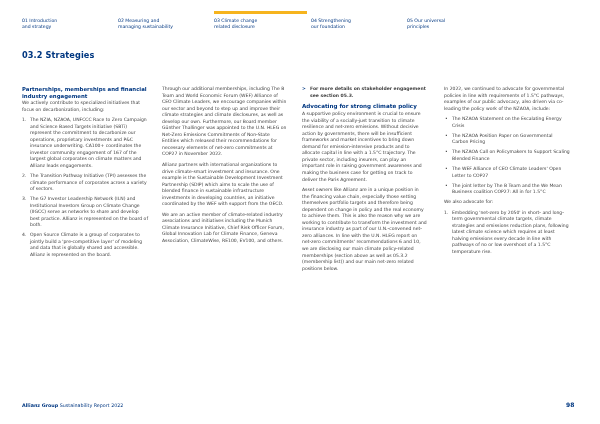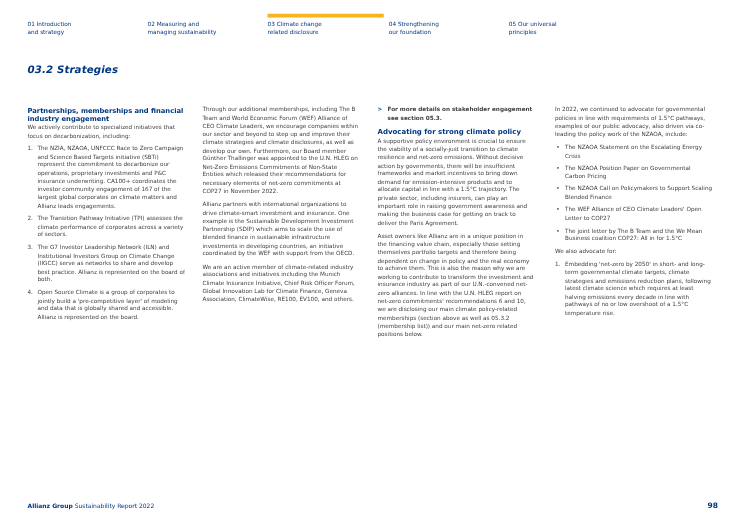--- a/index.html
+++ b/index.html
@@ -8,21 +8,21 @@
 
   .nav { position: absolute; top: 11px; left: 0; width: 600px; height: 30px; }
   .nav-item { position: absolute; top: 0; width: 105px; padding-top: 7px; font-size: 4.6px; line-height: 6.2px; color: #003781; }
   .nav-item.active::before { content: ""; position: absolute; top: 0; left: 0; width: 93px; height: 3px; background: #f6b41e; }
   .nav-item:nth-child(1) { left: 22px; }
   .nav-item:nth-child(2) { left: 118px; }
   .nav-item:nth-child(3) { left: 214px; }
   .nav-item:nth-child(4) { left: 311px; }
   .nav-item:nth-child(5) { left: 407px; }
 
-  .page-title { position: absolute; left: 22px; top: 50px; font-size: 8.2px; color: #003781; letter-spacing: 0.1px; font-style: italic; }
+  .page-title { position: absolute; left: 22px; top: 50px; font-size: 8.2px; color: #003781; letter-spacing: 0.1px; }
 
   .col { position: absolute; top: 86px; font-size: 4.55px; line-height: 6.55px; color: #414141; }
   .col1 { left: 22px; width: 127px; }
   .col2 { left: 162px; width: 125px; }
   .col3 { left: 302px; width: 125px; }
   .col4 { left: 444px; width: 126px; }
 
   .h-sub { font-weight: bold; color: #003781; font-size: 5.4px; line-height: 7px; }
   p { margin-bottom: 4px; }
   ol, ul { list-style: none; }

